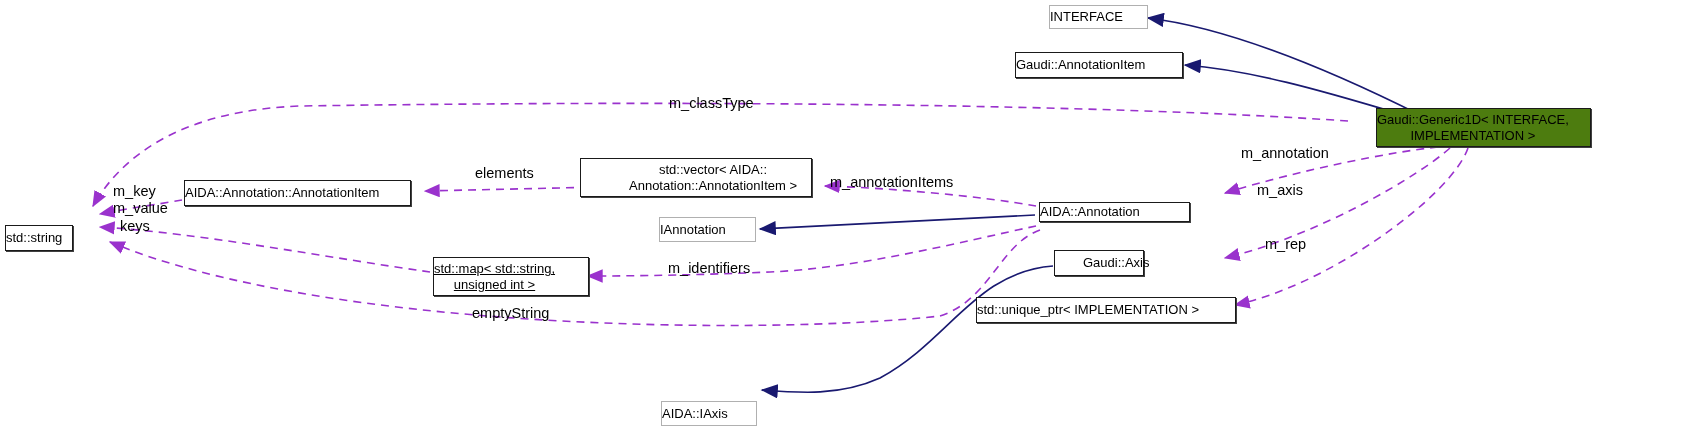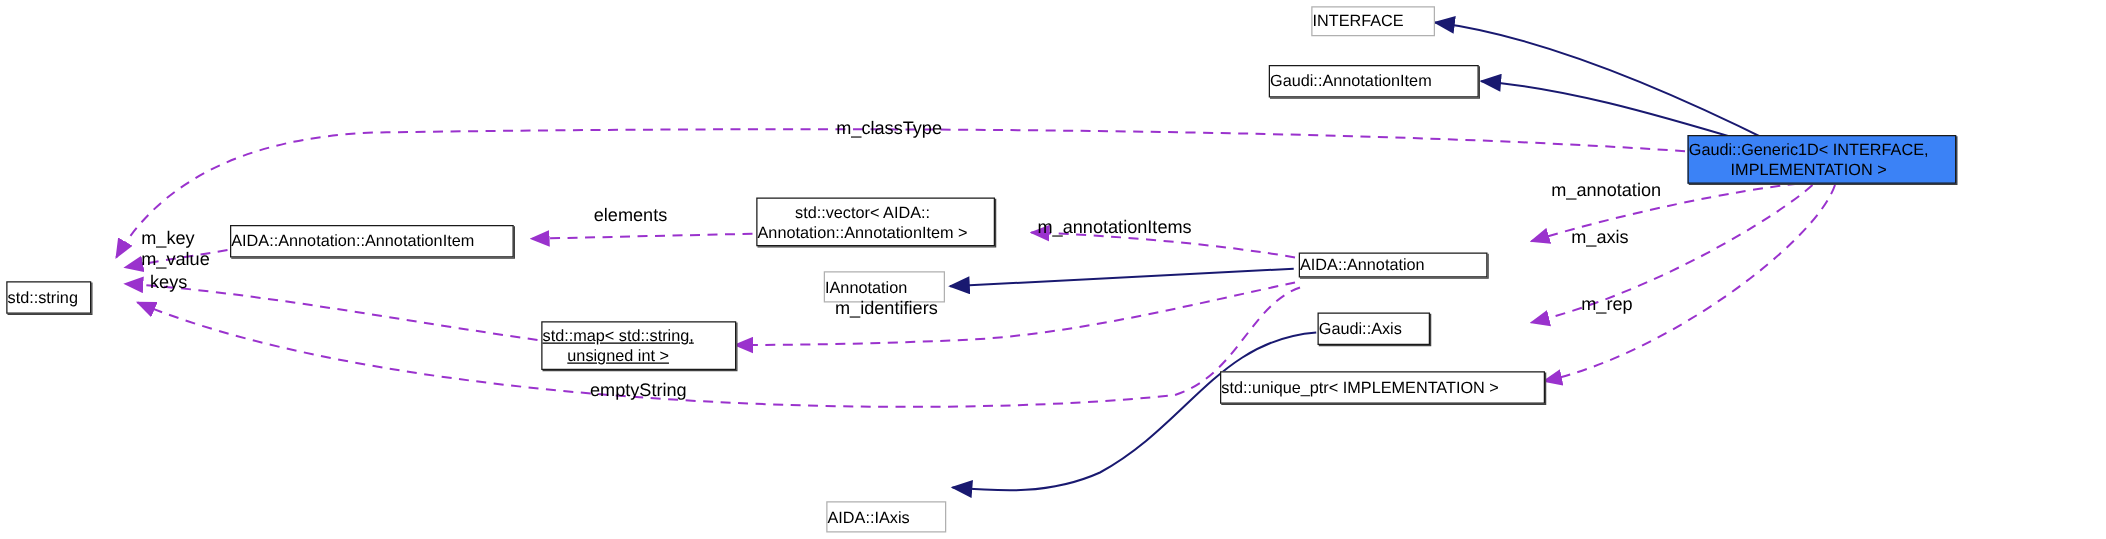--- a/index.html
+++ b/index.html
@@ -39,23 +39,24 @@
     z-index: 5;
   }
   .node.documented {
     border: 1px solid #1a1a1a;
     box-shadow: 1px 1px 0 0 #404040;
   }
   .node.undocumented {
     border: 1px solid #b0b0b0;
   }
   .node.central {
-    background: #3b82f6;
+    background: #4d7c0f;
     border: 1px solid #1a1a1a;
     box-shadow: 1px 1px 0 0 #404040;
+    margin-left: 26px;
   }
   .edge-label {
     position: absolute;
     font-size: 14.5px;
     color: #000000;
     white-space: pre;
     line-height: 1.2;
     text-align: left;
     z-index: 6;
     background: transparent;
@@ -121,21 +122,21 @@
 
   <div class="node central" style="left:1350px; top:108px; width:215px; height:39px;">
     <span>Gaudi::Generic1D&lt; INTERFACE,
 IMPLEMENTATION &gt;</span>
   </div>
 
   <div class="node documented" style="left:184px; top:180px; width:227px; height:26px;">
     <span>AIDA::Annotation::AnnotationItem</span>
   </div>
 
-  <div class="node documented" style="left:605px; top:158px; width:191px; height:39px;">
+  <div class="node documented" style="left:580px; top:158px; width:232px; height:39px;padding-left:48px;">
     <span>std::vector&lt; AIDA::
 Annotation::AnnotationItem &gt;</span>
   </div>
 
   <div class="node documented" style="left:5px; top:225px; width:68px; height:26px;">
     <span>std::string</span>
   </div>
 
   <div class="node undocumented" style="left:659px; top:217px; width:97px; height:25px;">
     <span>IAnnotation</span>
@@ -143,21 +144,21 @@
 
   <div class="node documented" style="left:1039px; top:202px; width:151px; height:20px;">
     <span>AIDA::Annotation</span>
   </div>
 
   <div class="node documented" style="left:433px; top:257px; width:156px; height:39px;text-decoration:underline;">
     <span>std::map&lt; std::string,
 unsigned int &gt;</span>
   </div>
 
-  <div class="node documented" style="left:1054px; top:250px; width:90px; height:26px;">
+  <div class="node documented" style="left:1054px; top:250px; width:90px; height:26px;padding-left:28px;">
     <span>Gaudi::Axis</span>
   </div>
 
   <div class="node documented" style="left:976px; top:297px; width:260px; height:26px;">
     <span>std::unique_ptr&lt; IMPLEMENTATION &gt;</span>
   </div>
 
   <div class="node undocumented" style="left:661px; top:370px; width:96px; height:25px;margin-top:31px;">
     <span>AIDA::IAxis</span>
   </div>
@@ -166,21 +167,21 @@
 
   <div class="edge-label" style="left:475px; top:165px;">elements</div>
 
   <div class="edge-label" style="left:830px; top:174px;">m_annotationItems</div>
 
   <div class="edge-label" style="left:113px; top:183px;">m_key
 m_value</div>
 
   <div class="edge-label" style="left:120px; top:218px;">keys</div>
 
-  <div class="edge-label" style="left:668px; top:239px;">m_identifiers</div>
+  <div class="edge-label" style="left:668px; top:260px;">m_identifiers</div>
 
   <div class="edge-label" style="left:472px; top:305px;">emptyString</div>
 
   <div class="edge-label" style="left:1241px; top:145px;">m_annotation</div>
 
   <div class="edge-label" style="left:1257px; top:182px;">m_axis</div>
 
   <div class="edge-label" style="left:1265px; top:236px;">m_rep</div>
 
 </div>

